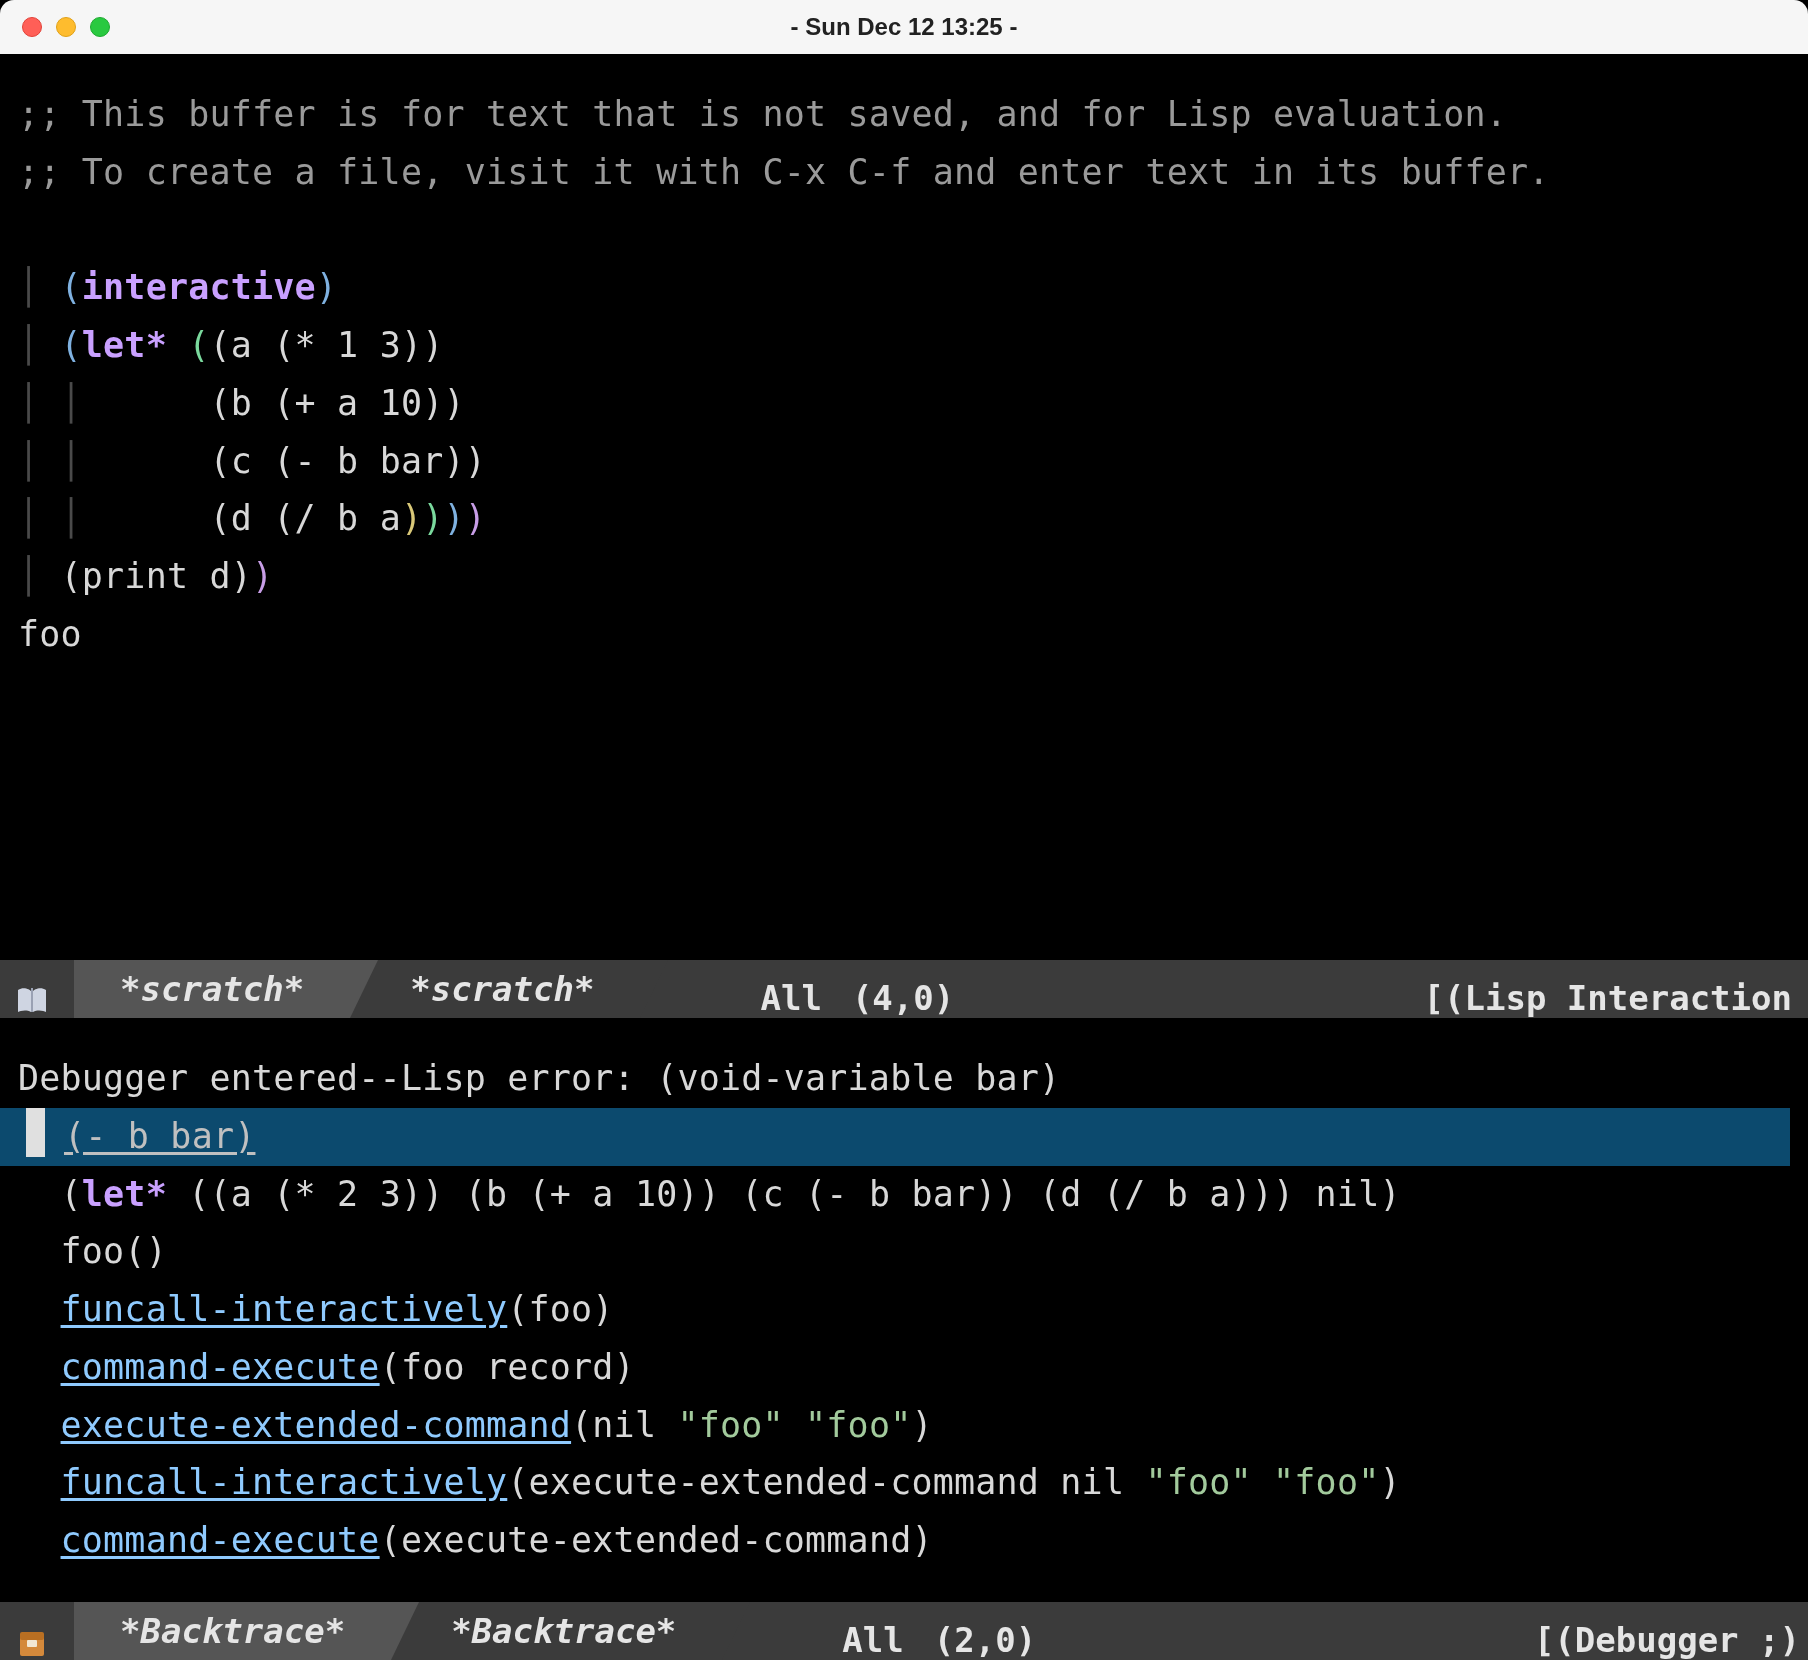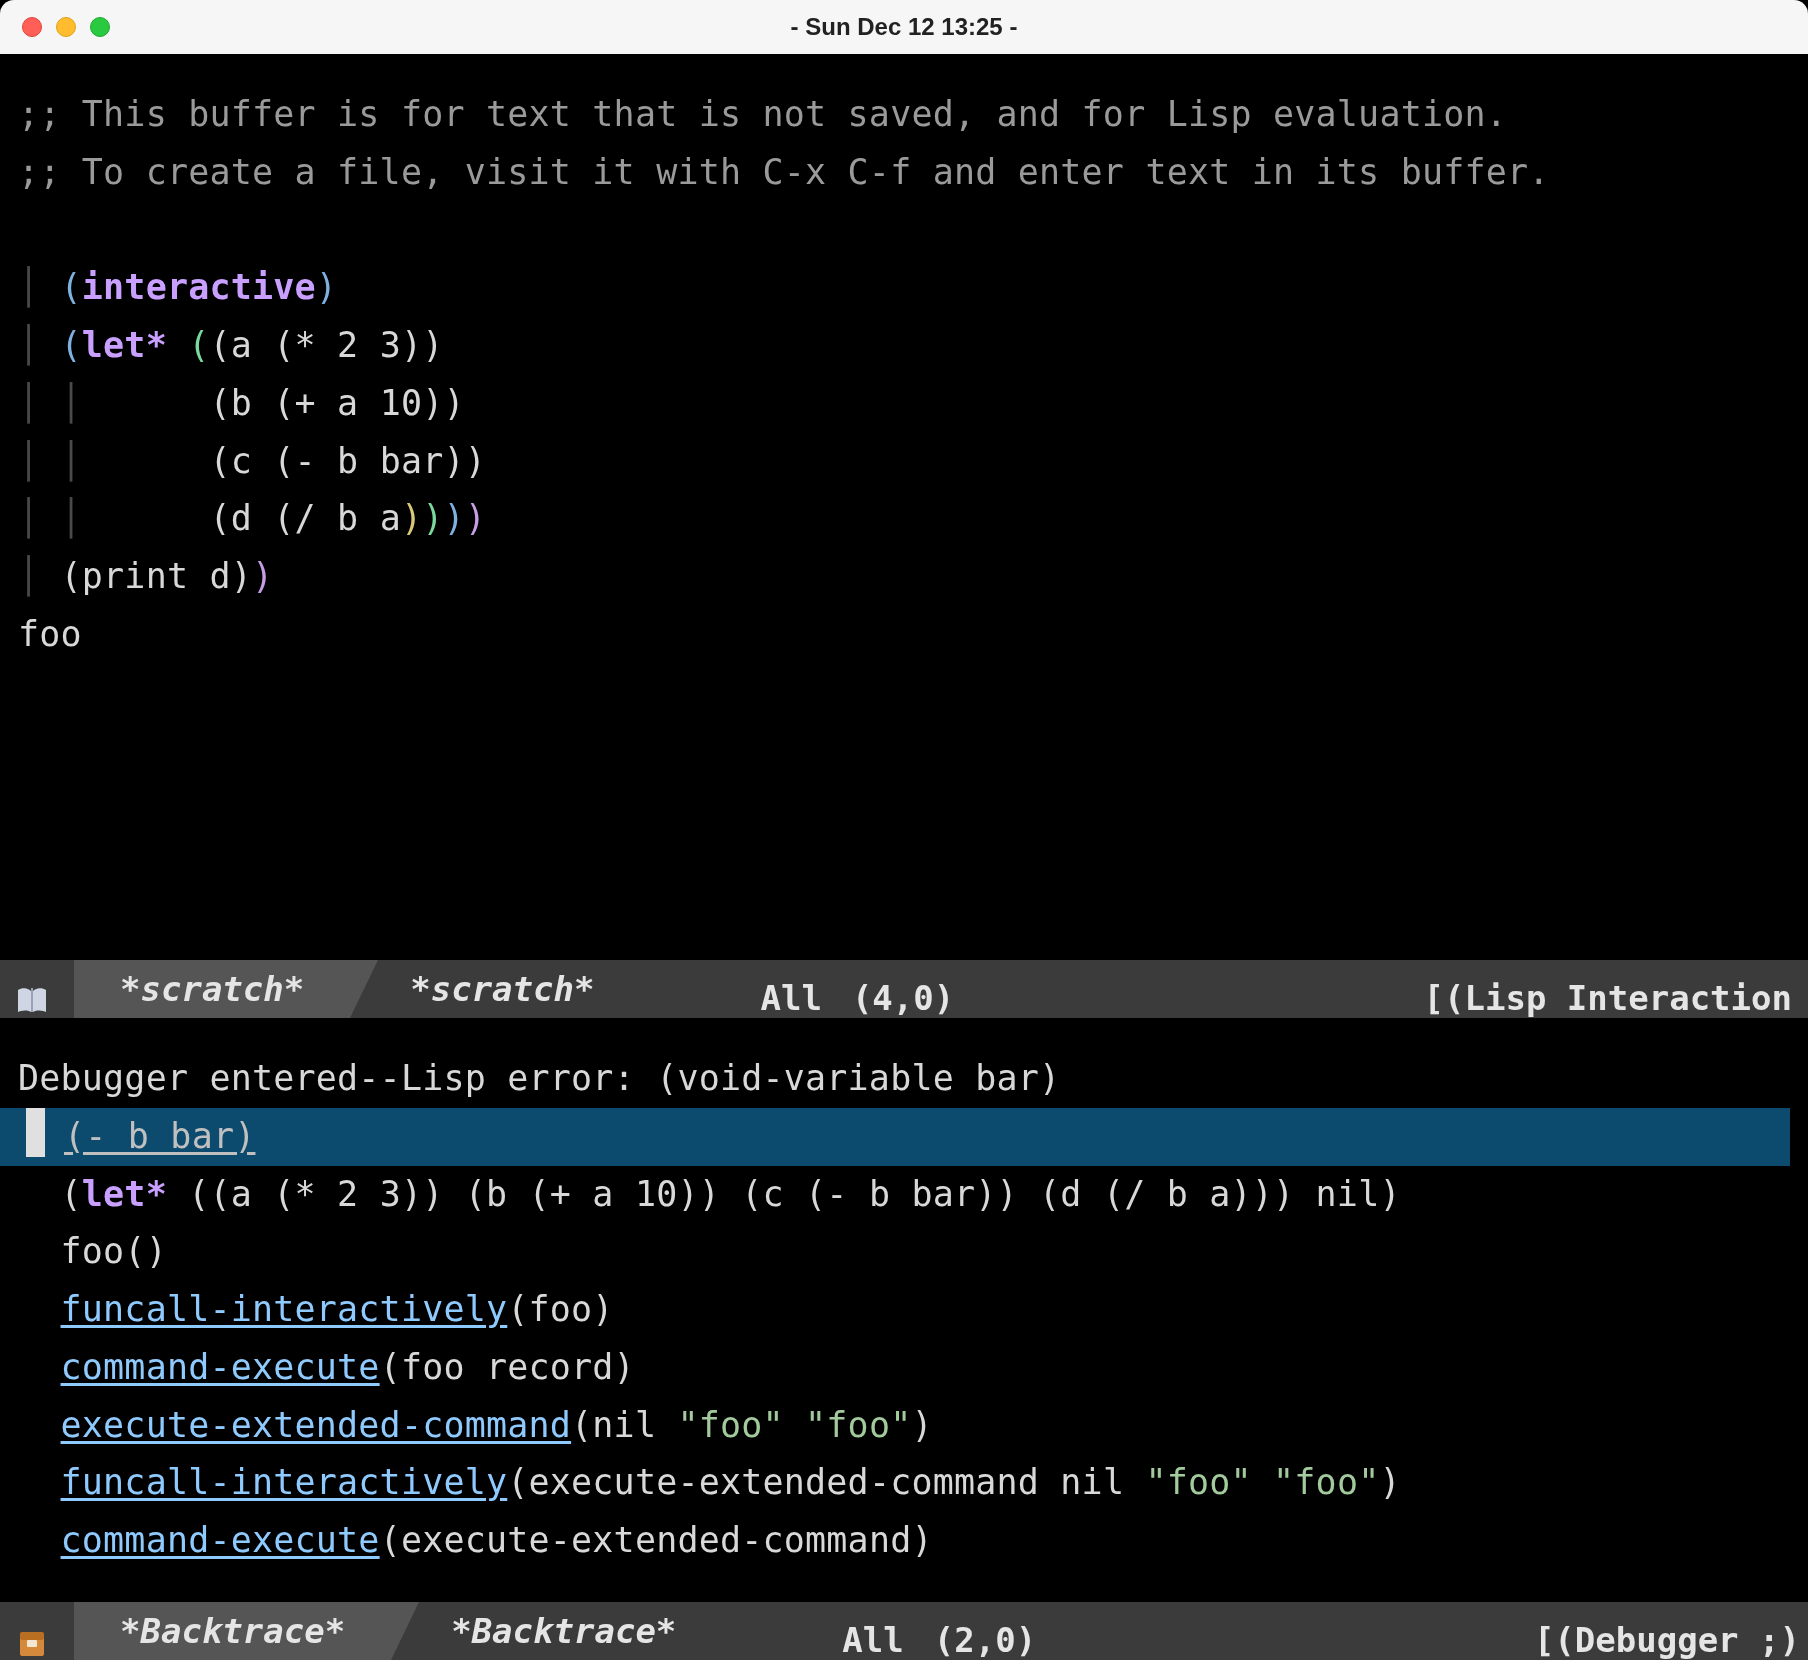--- a/index.html
+++ b/index.html
@@ -161,21 +161,21 @@
     <div class="tl green"></div>
   </div>
   <div class="title-text">- Sun Dec 12  13:25 -</div>
 </div>
 
 <div class="pane top-pane">
 <div class="code"><span class="comment">;; This buffer is for text that is not saved, and for Lisp evaluation.</span>
 <span class="comment">;; To create a file, visit it with C-x C-f and enter text in its buffer.</span>
 
 <span class="guide">│ </span><span class="paren-b">(</span><span class="kw">interactive</span><span class="paren-b">)</span>
-<span class="guide">│ </span><span class="paren-b">(</span><span class="kw">let*</span> <span class="paren-c">(</span><span>(a (* 2 3))</span>
+<span class="guide">│ </span><span class="paren-b">(</span><span class="kw">let*</span> <span class="paren-c">(</span><span>(a (* 1 3))</span>
 <span class="guide">│ </span><span class="guide">│     </span> <span>(b (+ a 10))</span>
 <span class="guide">│ </span><span class="guide">│     </span> <span>(c (- b bar))</span>
 <span class="guide">│ </span><span class="guide">│     </span> <span>(d (/ b a</span><span class="paren-d">)</span><span class="paren-c">)</span><span class="paren-b">)</span><span class="paren-a">)</span>
 <span class="guide">│ </span><span>(print d)</span><span class="paren-a">)</span>
 <span>foo</span>
 </div>
 </div>
 
 <div class="modeline">
   <svg class="ml-icon book-svg" viewBox="0 0 36 36">

